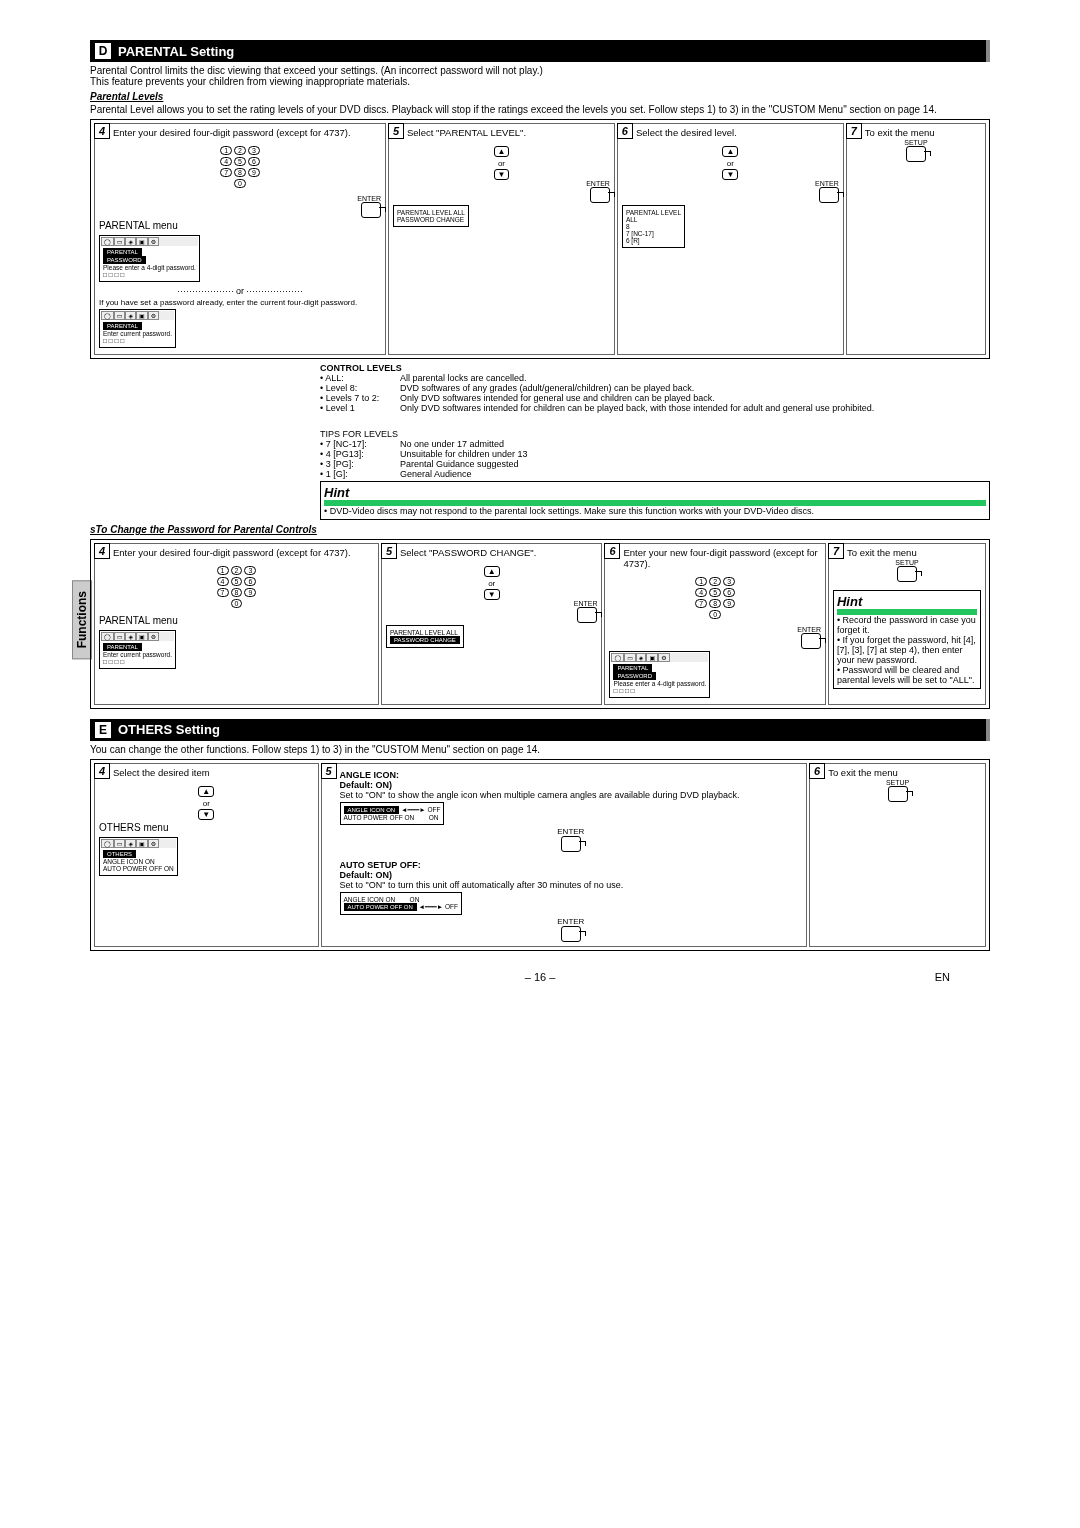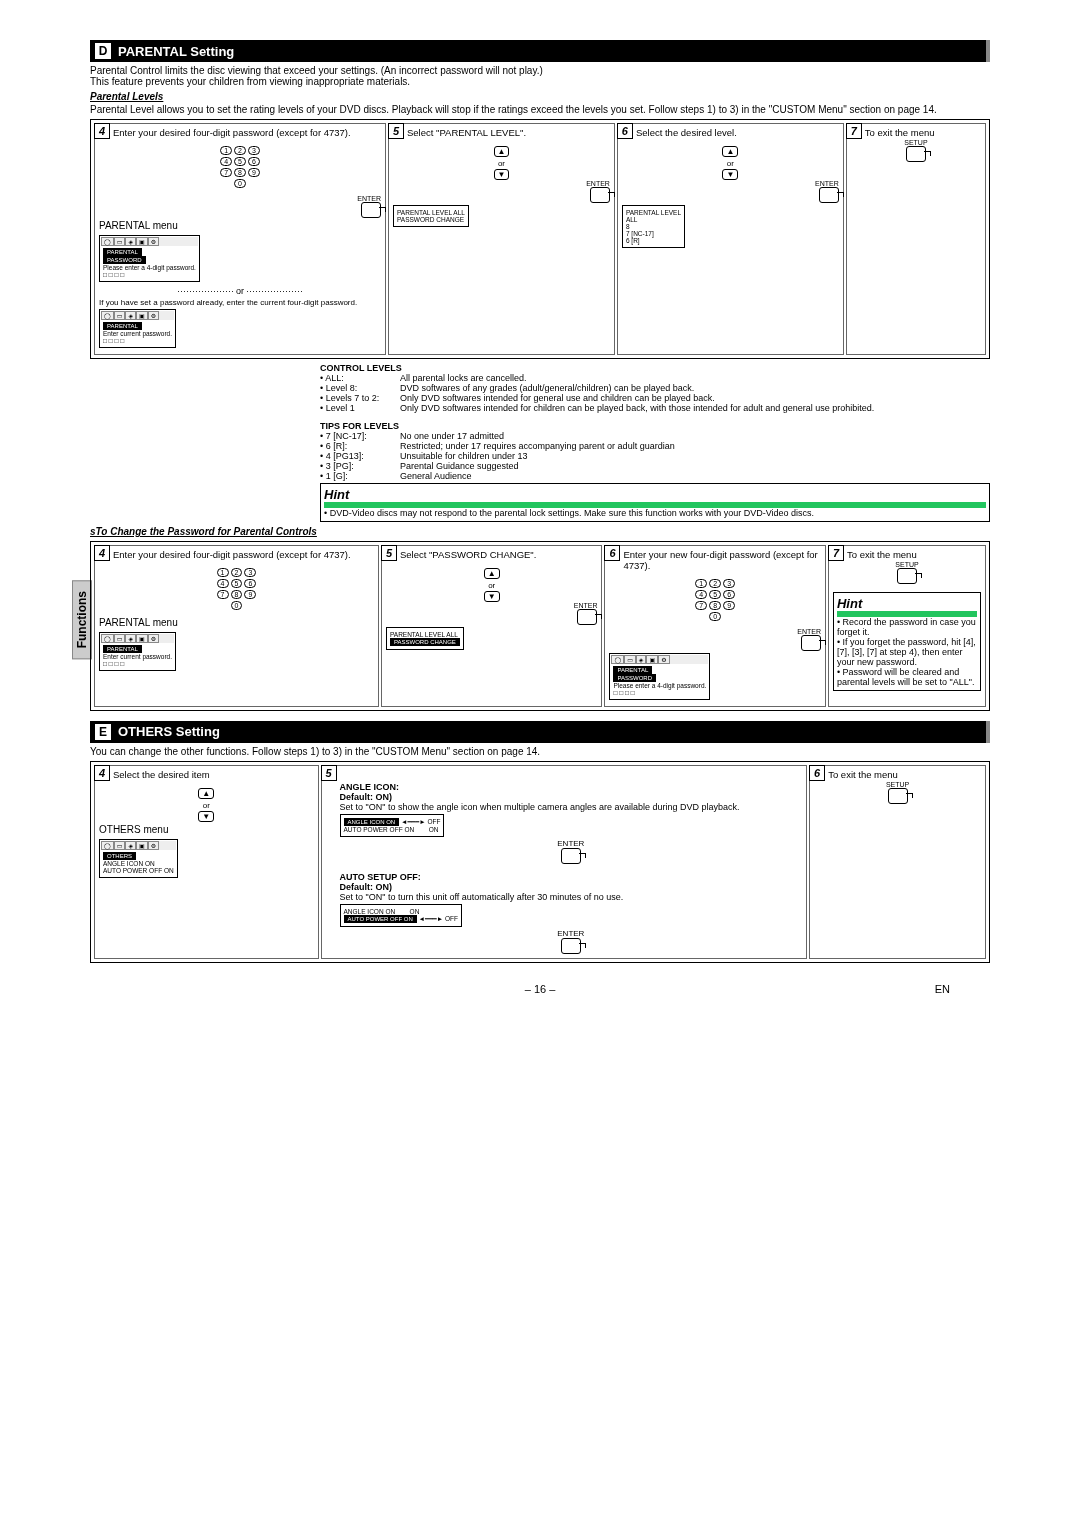--- a/index.html
+++ b/index.html
@@ -111,29 +111,25 @@
           </div>
     <div>
             <span class="l">• Levels 7 to 2:</span>
             <span>Only DVD softwares intended for general use and children can be played back.</span>
           </div>
     <div>
             <span class="l">• Level 1</span>
             <span>Only DVD softwares intended for children can be played back, with those intended for adult and general use prohibited.</span>
           </div>
   </div>
-  <div class="title" style="font-weight:bold;margin-top:8px">TIPS FOR LEVELS</div>
+  <div class="title" style="font-weight:normal;margin-top:16px">TIPS FOR LEVELS</div>
   <div class="levels">
     <div>
             <span class="l">• 7 [NC-17]:</span>
             <span>No one under 17 admitted</span>
-          </div>
-    <div>
-            <span class="l">• 6 [R]:</span>
-            <span>Restricted; under 17 requires accompanying parent or adult guardian</span>
           </div>
     <div>
             <span class="l">• 4 [PG13]:</span>
             <span>Unsuitable for children under 13</span>
           </div>
     <div>
             <span class="l">• 3 [PG]:</span>
             <span>Parental Guidance suggested</span>
           </div>
     <div>
@@ -206,21 +202,21 @@
     <div class="step-text">Select the desired item</div>
     <div style="text-align:center;margin-top:6px"><span class="arrow-btn">▲</span><br><span class="tiny">or</span><br><span class="arrow-btn">▼</span></div>
     <div class="menu-label">OTHERS menu</div>
     <div class="mini-screen">
       <div class="tabs"><span class="tab">◯</span><span class="tab">▭</span><span class="tab">◈</span><span class="tab">▣</span><span class="tab">⚙</span></div>
       <div class="body"><span class="pw-row">OTHERS</span><br><span>ANGLE ICON      ON</span><br><span>AUTO POWER OFF  ON</span></div>
     </div>
   </div>
   <div class="step" style="flex:2">
     <div class="step-num">5</div>
-    <div style="margin-left:14px;margin-top:12px;font-size:9px">
+    <div style="margin-left:14px;margin-top:2px;font-size:9px">
       <div><b>ANGLE ICON:</b></div>
       <div><b>Default: ON)</b></div>
       <div>Set to "ON" to show the angle icon when multiple camera angles are available during DVD playback.</div>
       <div class="mini-screen"><div class="body"><span class="pw-row">ANGLE ICON      ON</span> ◄━━━► <span>OFF</span><br><span>AUTO POWER OFF  ON</span>&nbsp;&nbsp;&nbsp;&nbsp;&nbsp;&nbsp;&nbsp;&nbsp;<span>ON</span></div></div>
       <div style="text-align:center" class="tiny">ENTER</div>
       <div style="text-align:center"><span class="remote-icon"></span></div>
       <div style="margin-top:8px"><b>AUTO SETUP OFF:</b></div>
       <div><b>Default: ON)</b></div>
       <div>Set to "ON" to turn this unit off automatically after 30 minutes of no use.</div>
       <div class="mini-screen"><div class="body"><span>ANGLE ICON      ON</span>&nbsp;&nbsp;&nbsp;&nbsp;&nbsp;&nbsp;&nbsp;&nbsp;<span>ON</span><br><span class="pw-row">AUTO POWER OFF  ON</span> ◄━━━► <span>OFF</span></div></div>

